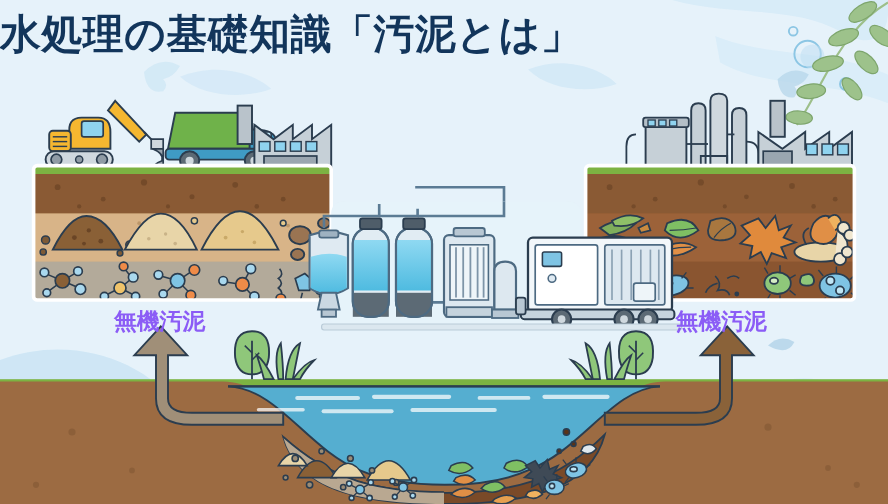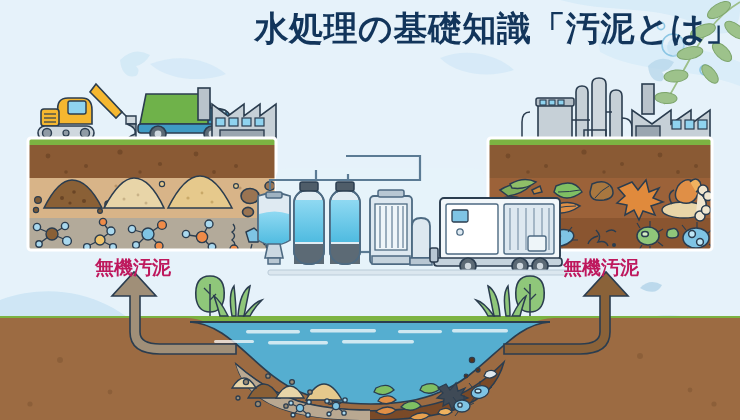--- a/index.html
+++ b/index.html
@@ -6,26 +6,26 @@
   body{
     width:740px;height:420px;overflow:hidden;
     background:#e6f2fa;
     font-family:"Liberation Sans","DejaVu Sans",sans-serif;
     position:relative;
   }
   #stage{position:absolute;inset:0;width:740px;height:420px;}
   #stage svg{display:block;}
   .txt{position:absolute;white-space:nowrap;}
   #title{
-    left:0;top:6px;width:740px;text-align:right;
+    left:0;top:6px;width:740px;text-align:left;
     font-size:34px;font-weight:bold;color:#12355b;
     letter-spacing:.5px;
   }
   .sludge-label{
-    font-size:19px;font-weight:bold;color:#be185d;
+    font-size:19px;font-weight:bold;color:#8b5cf6;
   }
   #label-inorganic{left:95px;top:255px;}
   #label-organic{left:563px;top:255px;}
 </style>
 </head>
 <body>
 
 <div id="stage">
 <svg width="740" height="420" viewBox="0 0 740 420" xmlns="http://www.w3.org/2000/svg">
   <defs>

